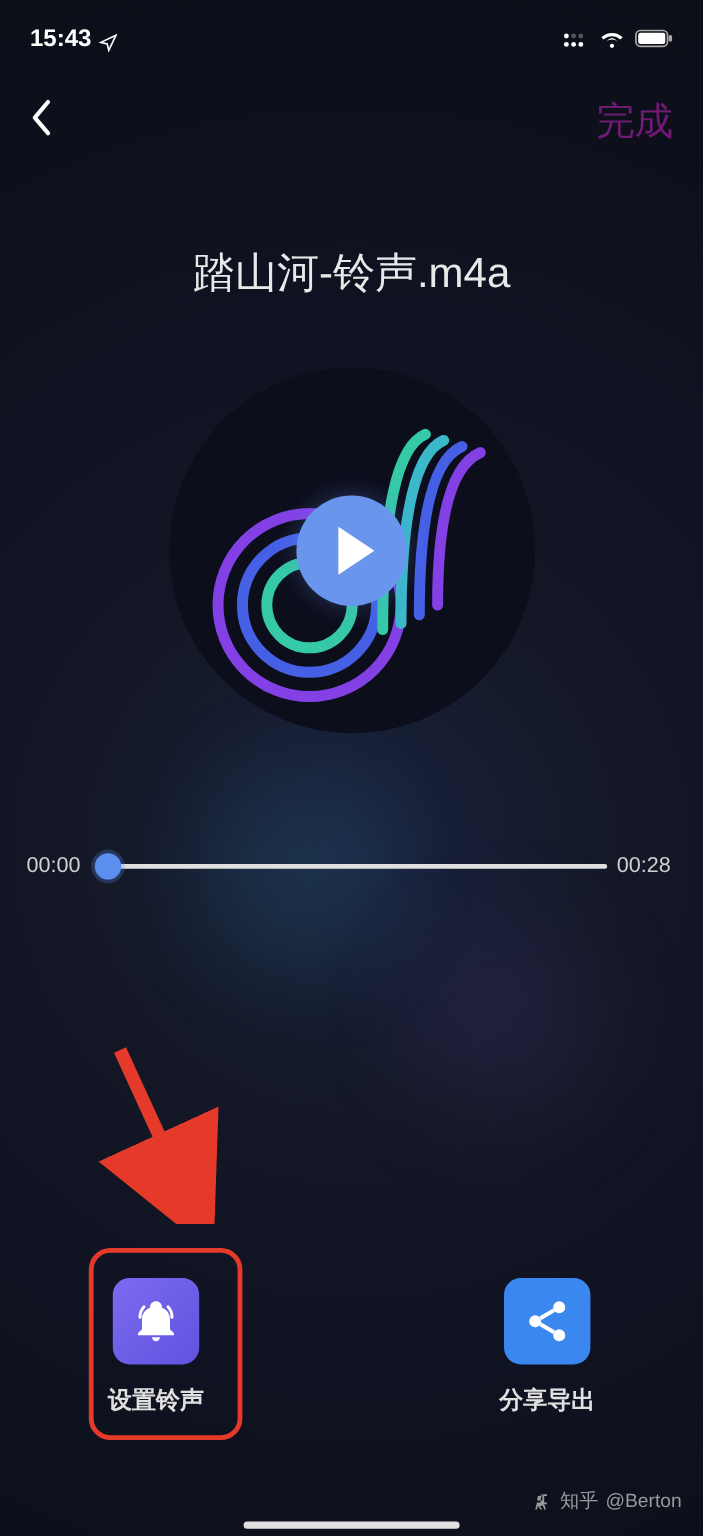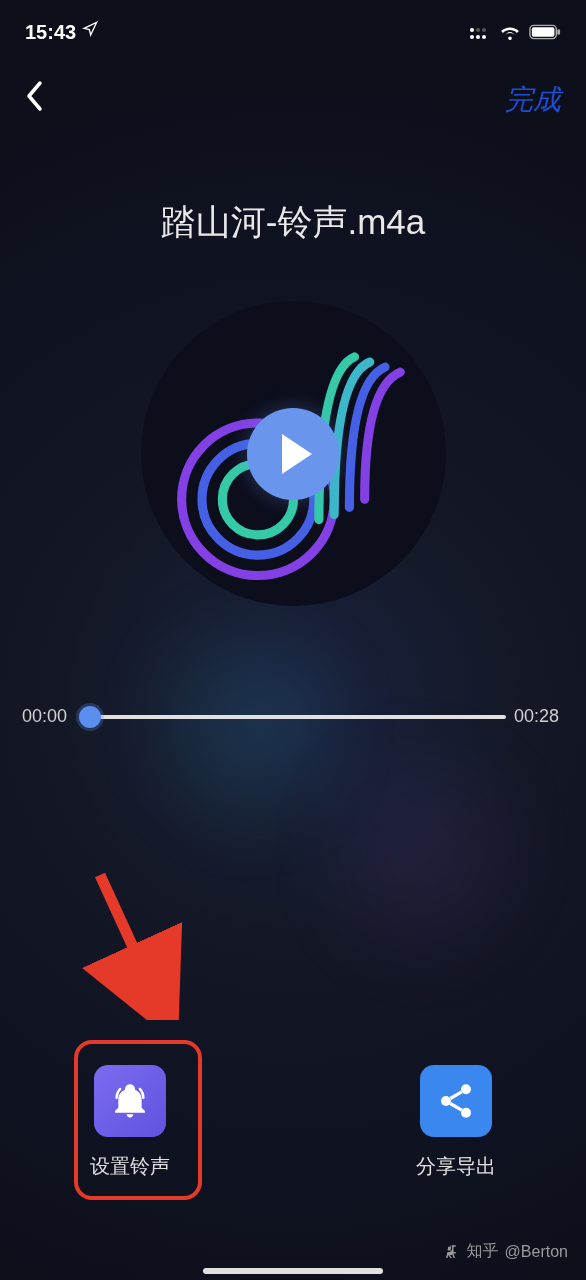--- a/index.html
+++ b/index.html
@@ -12,29 +12,29 @@
       position: relative;
       overflow: hidden;
     }
     .glow-cyan { position:absolute; left:25%; top:45%; width:200px; height:300px; background: radial-gradient(circle, rgba(50,180,200,0.15), transparent 70%); filter: blur(30px); }
     .glow-purple { position:absolute; left:55%; top:55%; width:200px; height:300px; background: radial-gradient(circle, rgba(120,80,200,0.15), transparent 70%); filter: blur(30px); }
 
     .status-bar {
       display: flex; justify-content: space-between; align-items: center;
       padding: 14px 25px 0 25px; height: 50px; font-size: 20px; font-weight: 600;
     }
-    .status-left { display:flex; align-items:flex-start; gap:6px; }
+    .status-left { display:flex; align-items:flex-end; gap:6px; }
     .status-right { display:flex; align-items:center; gap:8px; }
 
     .nav-bar {
       display:flex; justify-content:space-between; align-items:center;
       padding: 30px 25px 10px 25px;
     }
     .back-btn { font-size:30px; color:#fff; }
-    .done-btn { font-size:28px; color:#1d4ed8;font-style:italic; }
+    .done-btn { font-size:32px; color:#701a75; }
 
     .file-title {
       text-align:center; font-size:35px; margin-top:70px; color:#e8e8e8;
     }
 
     .album-wrap {
       display:flex; justify-content:center; margin-top:55px; position:relative;
     }
     .album {
       width:305px; height:305px; border-radius:50%; background:#0c0e1c;
@@ -63,21 +63,21 @@
       position:absolute; left:10px; top:50%; transform:translate(-50%,-50%);
       width:22px; height:22px; border-radius:50%; background:#5a8ff0;
       box-shadow: 0 0 0 3px rgba(90,143,240,0.25);
     }
 
     .actions {
       position:absolute; bottom:100px; left:0; right:0;
       display:flex; justify-content:space-between; padding: 0 90px;
     }
     .action {
-      display:flex; flex-direction:column; align-items:center; gap:16px;
+      display:flex; flex-direction:column; align-items:center; gap:16px;font-weight:bold;
     }
     .action-icon {
       width:72px; height:72px; border-radius:14px;
       display:flex; align-items:center; justify-content:center;
     }
     .icon-bell-bg { background: linear-gradient(135deg,#7a6bf0,#6253e0); }
     .icon-share-bg { background: #3a87f0; }
     .action-label { font-size:20px; color:#e0e0e0; }
 
     .highlight-box {

